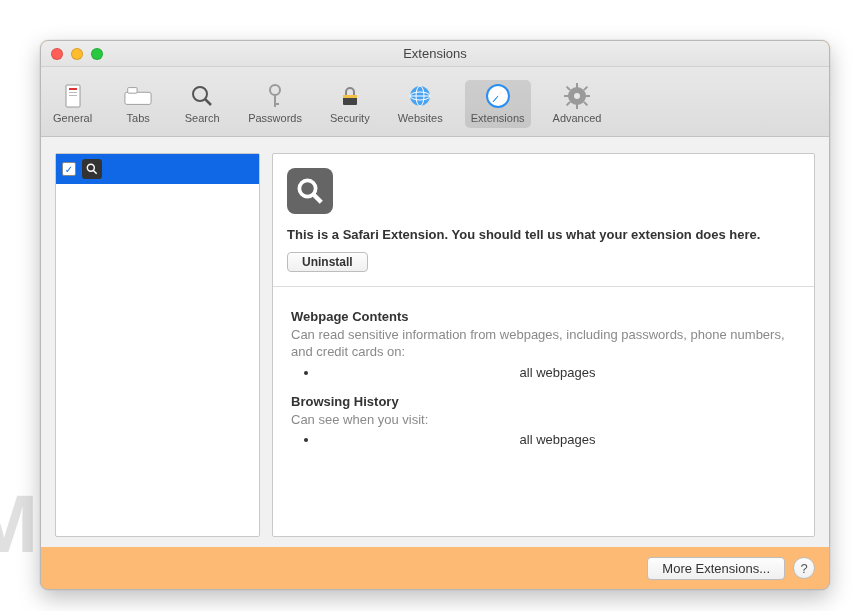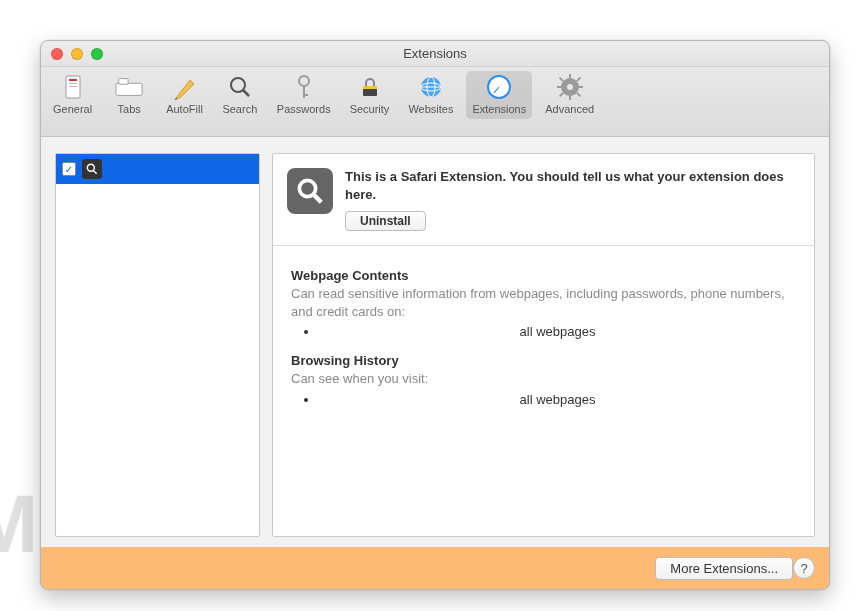--- a/index.html
+++ b/index.html
@@ -57,23 +57,23 @@
     .dot.green { background: #28c840; }
     .title {
       position: absolute; left: 0; right: 0; text-align: center;
       font-size: 13px; color: #444;
     }
     .toolbar {
       height: 70px;
       background: linear-gradient(#e8e8e8, #dcdcdc);
       border-bottom: 1px solid #c3c3c3;
       display: flex;
-      align-items: flex-start;
+      align-items: center;
       padding: 4px 6px 0 6px;
-      gap: 7px;
+      gap: 16px;
     }
     .tool {
       display: flex; flex-direction: column; align-items: center;
       padding: 2px 6px 4px 6px; border-radius: 5px;
       font-size: 11px; color: #555;
       min-width: 48px;
       cursor: default;
     }
     .tool.active {
       background: rgba(0,0,0,0.10);
@@ -114,20 +114,21 @@
       border: 1px solid #c9c9c9;
       border-radius: 2px;
       display: flex; flex-direction: column;
       font-size: 13px;
       color: #333;
     }
     .detail-top {
       padding: 14px 16px 14px 14px;
       display: flex; gap: 12px;
       border-bottom: 1px solid #dcdcdc;
+      flex-direction: column;
     }
     .big-ic {
       width: 46px; height: 46px; border-radius: 8px;
       background:#656565; display:flex; align-items:center; justify-content:center;
       flex-shrink:0;
     }
     .detail-top .txt { font-weight:600; line-height:1.35; color:#333;}
     .uninstall {
       margin-top: 8px;
       font-size: 12px; padding: 2px 14px;
@@ -138,21 +139,21 @@
       font-weight:bold;
     }
     .detail-body { padding: 22px 18px 16px 18px; }
     .sect-h { font-weight:700; font-size:13px; color:#333; margin-bottom:2px;}
     .sect-d { color:#8a8a8a; font-size:13px; line-height:1.35; margin-bottom:4px;}
     ul { padding-left: 28px; margin-bottom: 14px; }
     ul li { font-size:13px; color:#333;text-align:center; }
     .footer {
       height: 42px;
       display:flex; align-items:center; justify-content:flex-end;
-      padding: 0 14px; 
+      padding: 0 14px; gap:8px;
     }
     .more-btn {
       font-size: 13px; padding: 3px 14px;
       background: linear-gradient(#fdfdfd,#f0f0f0);
       border:1px solid #bdbdbd; border-radius:4px; color:#333;
     }
     .help-btn {
       width: 22px; height: 22px; border-radius: 50%;
       background: linear-gradient(#fdfdfd,#f0f0f0);
       border:1px solid #bdbdbd; color:#555;
@@ -187,29 +188,20 @@
       <span>General</span>
     </div>
     <div class="tool">
       <div class="ic">
         <svg width="30" height="20" viewBox="0 0 30 20">
             <rect x="1" y="6" width="28" height="13" rx="2" fill="#fff" stroke="#9a9a9a"></rect>
             <rect x="4" y="1" width="10" height="6" rx="1" fill="#fff" stroke="#9a9a9a"></rect>
           </svg>
       </div>
       <span>Tabs</span>
-    </div>
-    <div class="tool">
-      <div class="ic">
-        <svg width="24" height="26" viewBox="0 0 24 26">
-            <path d="M4 24 L18 6 L22 10 L8 24 Z" fill="#f3c04a" stroke="#caa040"></path>
-            <path d="M4 24 L2 26 L6 25 Z" fill="#555"></path>
-          </svg>
-      </div>
-      <span>AutoFill</span>
     </div>
     <div class="tool">
       <div class="ic">
         <svg width="24" height="24" viewBox="0 0 24 24">
             <circle cx="10" cy="10" r="7" fill="none" stroke="#555" stroke-width="2"></circle>
             <line x1="15" y1="15" x2="21" y2="21" stroke="#555" stroke-width="2.5"></line>
           </svg>
       </div>
       <span>Search</span>
     </div>

